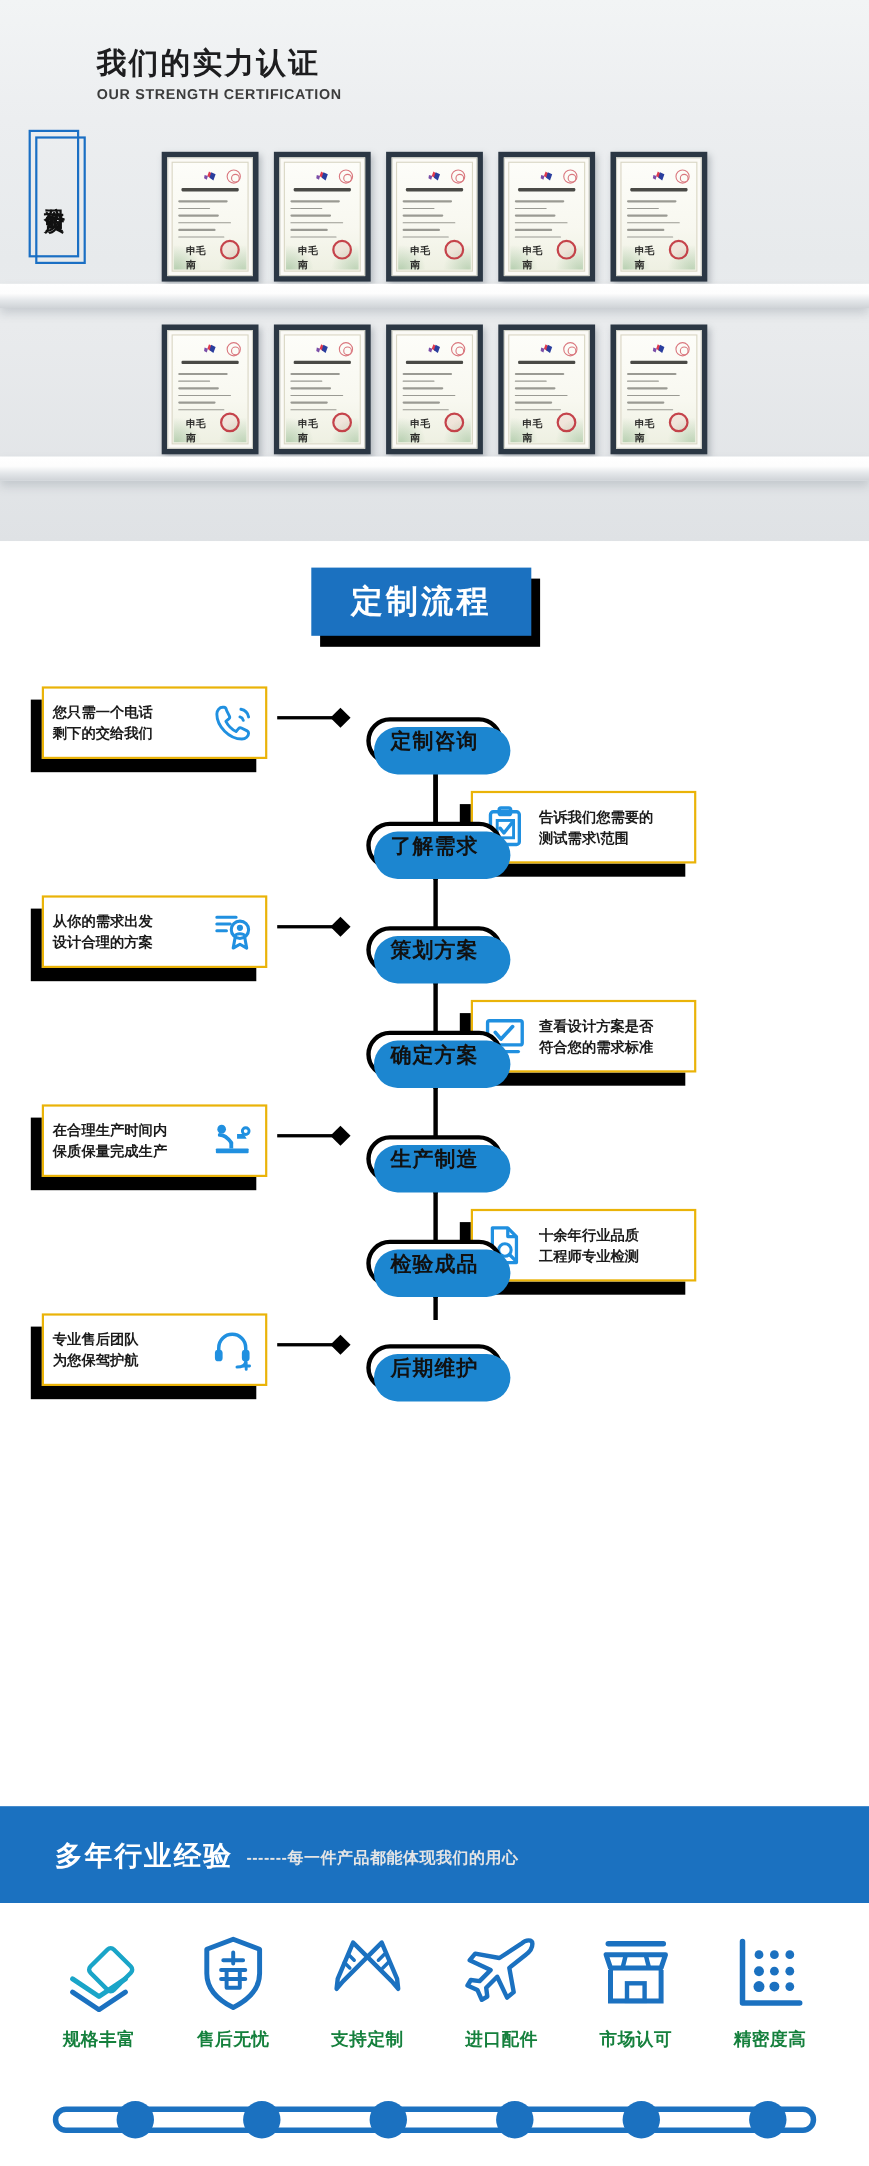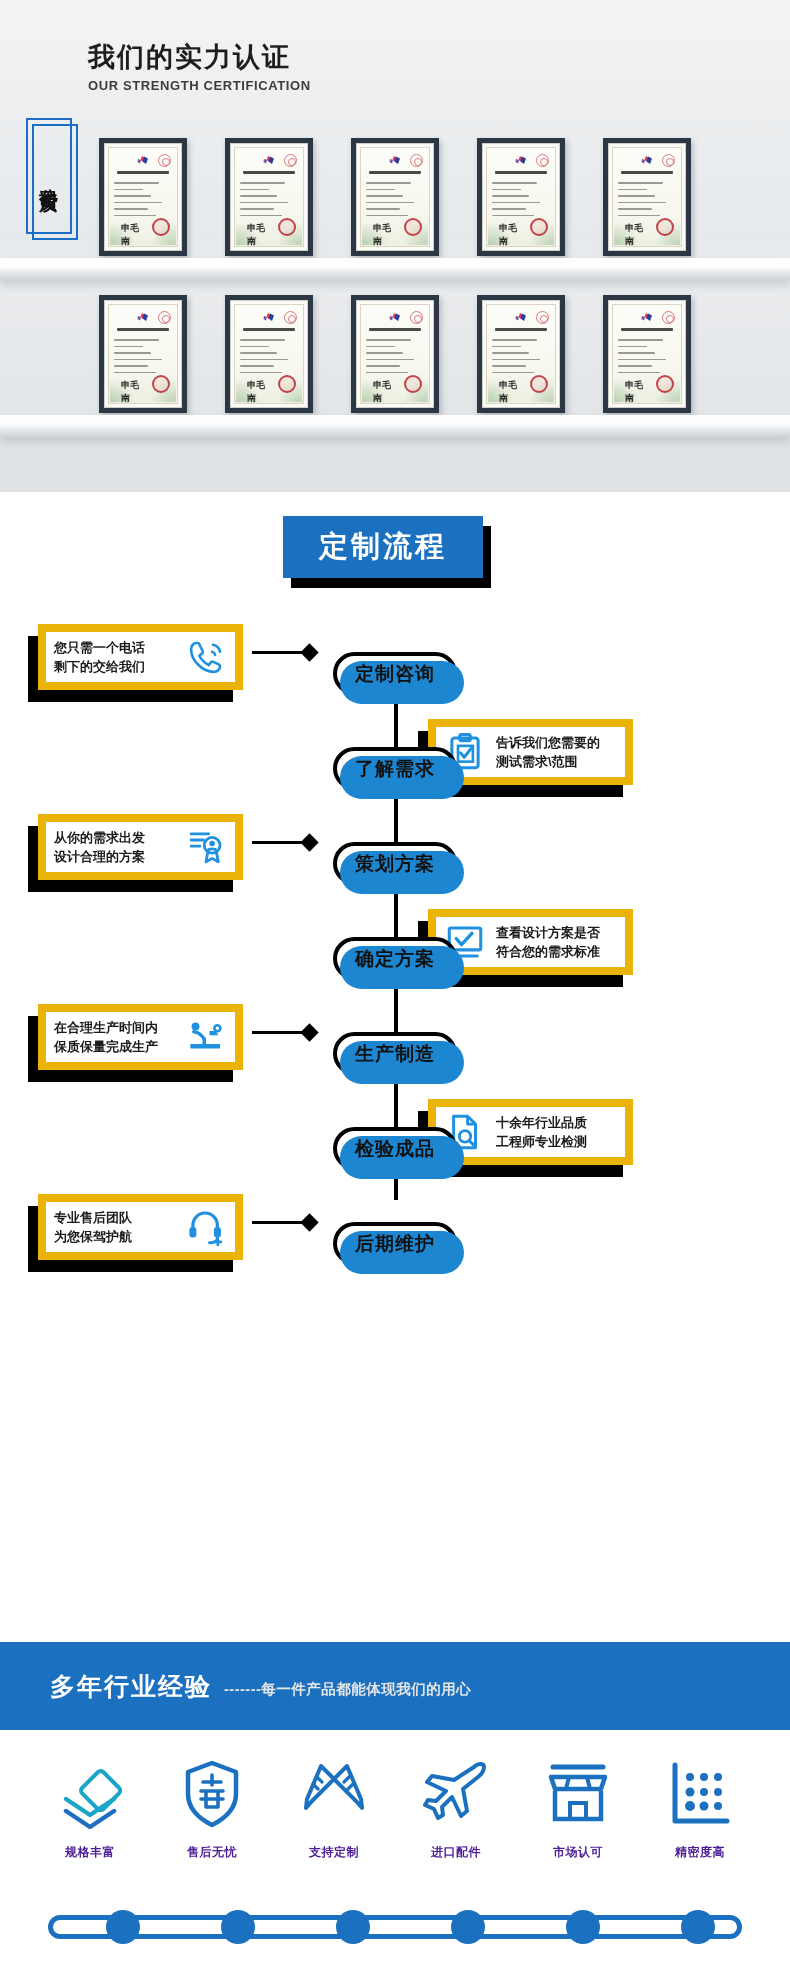--- a/index.html
+++ b/index.html
@@ -43,21 +43,21 @@
   }
 
   .shelf{ position:absolute; left:0; width:790px; }
   .shelf .board{
     position:absolute; left:0; width:790px; height:22px;
     background:linear-gradient(180deg,#ffffff 0%,#fdfdfd 40%,#e3e6e9 70%,#cfd3d7 100%);
     box-shadow:0 5px 9px rgba(120,130,140,.28);
   }
   .shelf .row{
     position:absolute; left:0; width:790px; display:flex;
-    justify-content:center; gap:38px;
+    justify-content:center; gap:14px;
   }
   .frame{
     width:88px; height:118px; background:#2b3744;
     padding:5px; box-shadow:2px 3px 6px rgba(90,100,110,.38);
     position:relative;
   }
   .frame .mat{
     width:100%; height:100%; background:#fbfaf6;
     border:1px solid #cfd0c6; position:relative; overflow:hidden;
   }
@@ -159,21 +159,21 @@
   .card{
     position:absolute; top:14px; width:205px; height:66px; z-index:4;
   }
   .card.left{ left:38px; }
   .card.right{ left:428px; }
   .card .shadow{
     position:absolute; left:-10px; top:12px; width:205px; height:66px; background:#000;
   }
   .card .inner{
     position:absolute; left:0; top:0; width:205px; height:66px;
-    background:#fff; border:8px solid #eab308;
+    background:#fff; border:2px solid #eab308;
     display:flex; align-items:center; padding:0 8px; gap:6px;
   }
   .card .ctext{
     font-size:13px; font-weight:bold; color:#1b1b1b; line-height:19px;
     white-space:nowrap;
   }
   .card.left .inner{ justify-content:space-between; }
   .card.right .inner{ justify-content:flex-start; gap:10px; }
   .card .cicon{ width:42px; height:42px; flex:none; }
 
@@ -207,21 +207,21 @@
   }
   .feat-row{
     position:absolute; left:0; top:112px; width:790px; height:145px;
     display:flex; justify-content:center; gap:22px;
   }
   .feat{
     width:100px; display:flex; flex-direction:column; align-items:center; gap:10px;
   }
   .feat .ficon{ height:80px; display:flex; align-items:center; justify-content:center; }
   .feat .flabel{
-    font-size:12px; font-weight:bold; color:#4c1d95; letter-spacing:.5px;
+    font-size:16px; font-weight:bold; color:#15803d; letter-spacing:.5px;
     white-space:nowrap;
   }
   .track{
     position:absolute; left:48px; top:268px; width:694px; height:34px;
   }
   .track .bar{
     position:absolute; left:0; top:5px; width:694px; height:24px;
     border:5px solid #1b71c0; border-radius:12px; background:#fff;
   }
   .track .dot{

